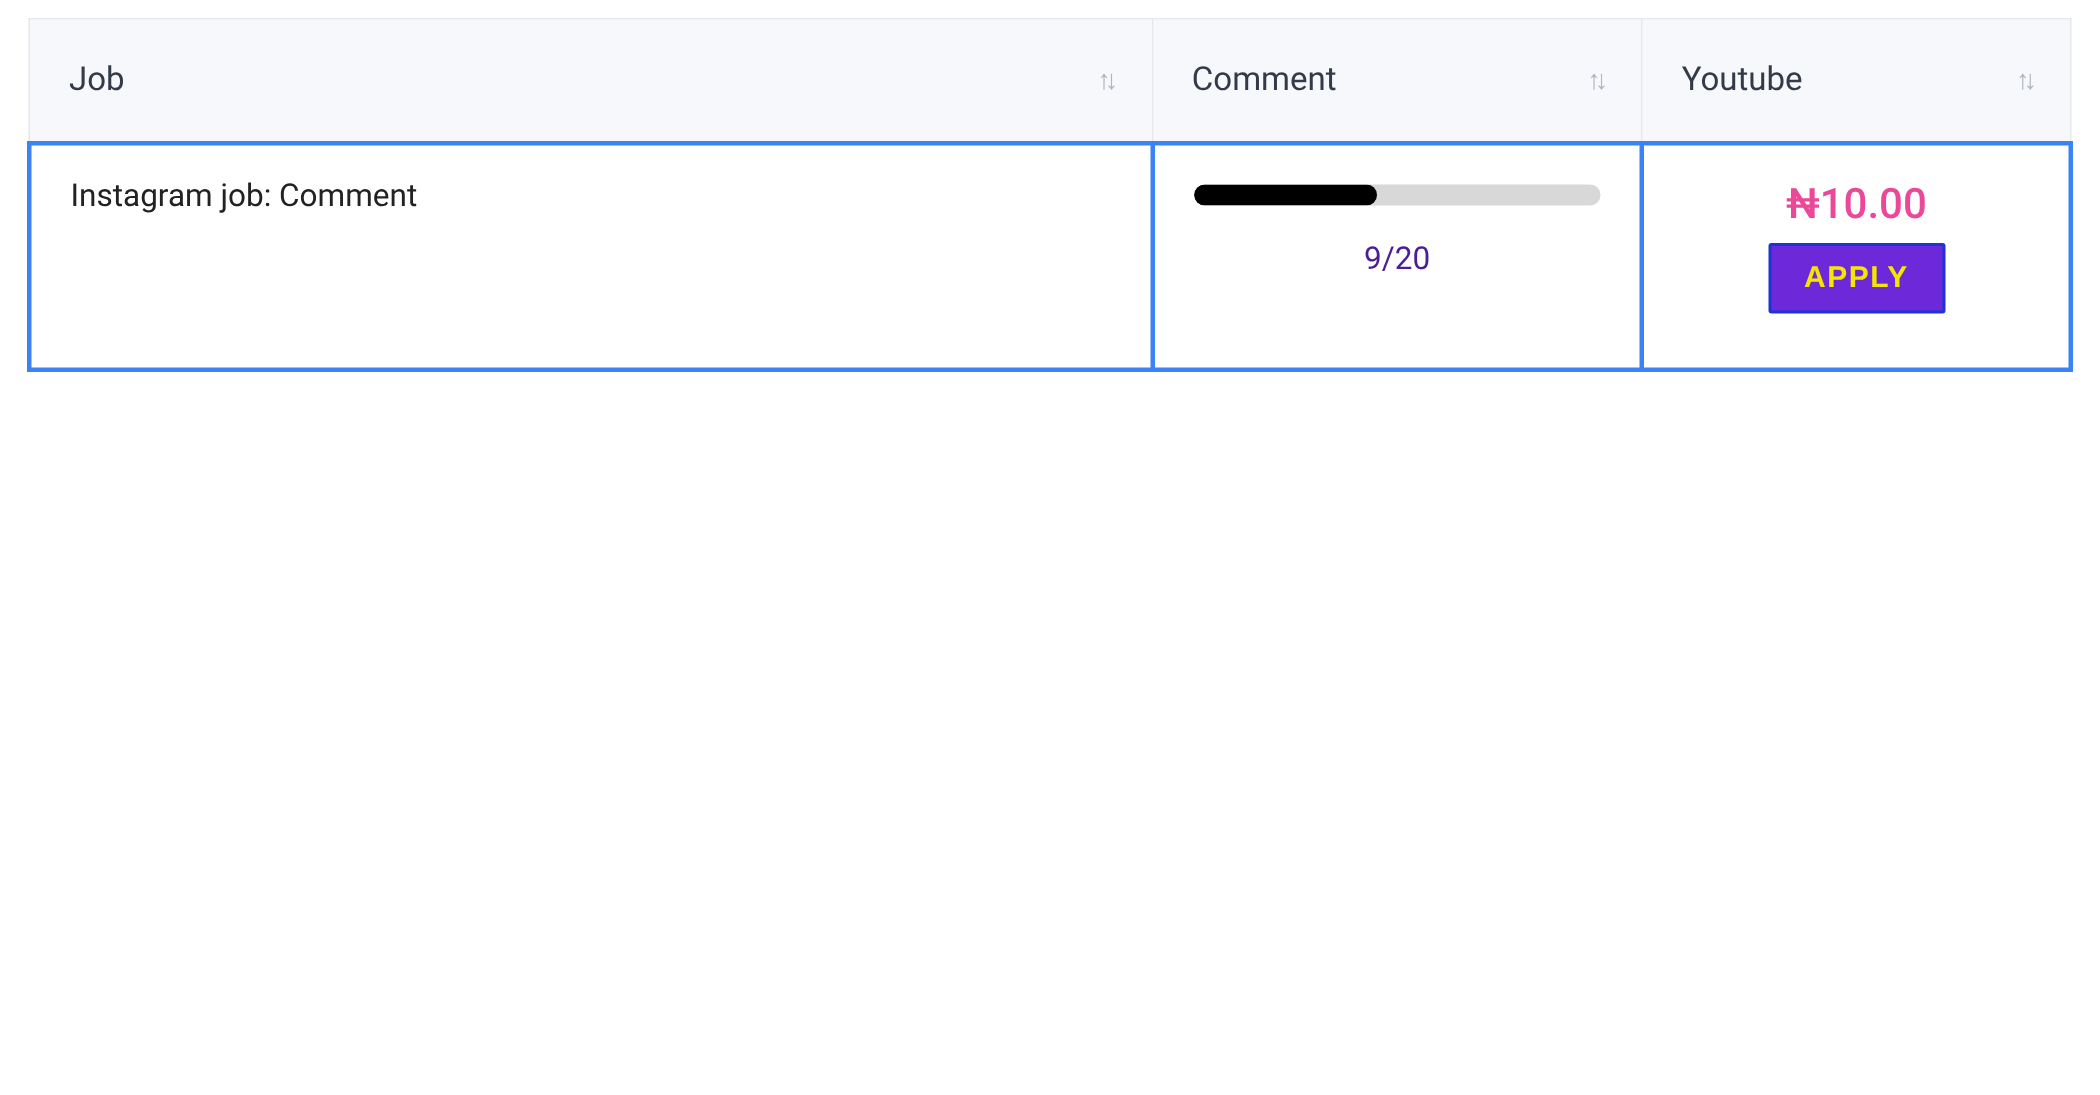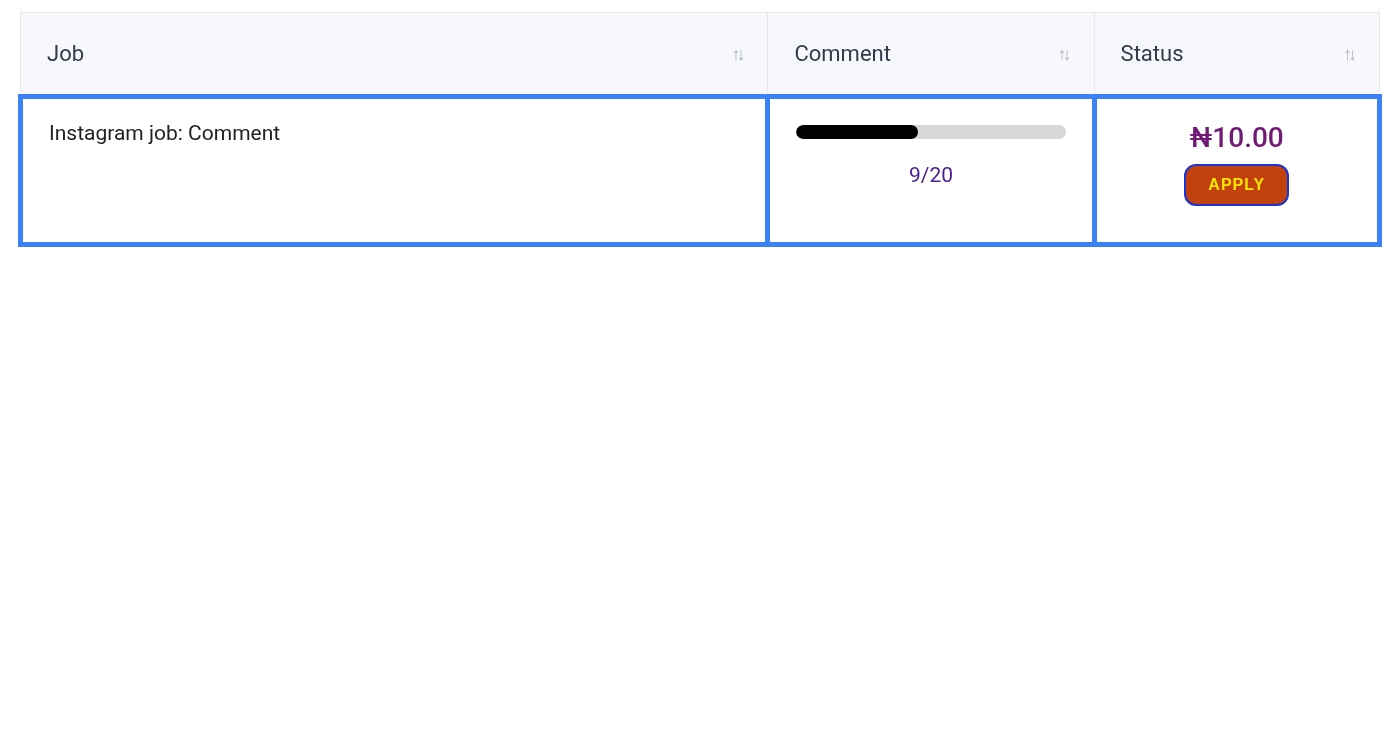--- a/index.html
+++ b/index.html
@@ -32,21 +32,21 @@
       align-items: center;
     }
     .sort-icon {
       color: #b0b5bf;
       font-size: 18px;
       letter-spacing: -4px;
       user-select: none;
     }
     .td {
       padding: 22px 26px 36px 26px;
-      border: 5px solid #3b82f6;
+      border: 3px solid #3b82f6;
       vertical-align: top;
       font-size: 21px;
       color: #222;
     }
     .col-job { width: 55%; }
     .col-progress { width: 24%; }
     .col-status { width: 21%; }
     .progress-wrap {
       display: flex;
       flex-direction: column;
@@ -71,31 +71,31 @@
       color: #4c1d95;
     }
     .status-wrap {
       display: flex;
       flex-direction: column;
       align-items: center;
       gap: 10px;
     }
     .price {
       font-size: 28px;
-      color: #701a75;
+      color: #ec4899;
       font-weight: 500;
       white-space: nowrap;
     }
     .apply-btn {
-      background: #c2410c;
+      background: #6d28d9;
       color: #f4e600;
       border: 2px solid #1a34d6;
-      border-radius: 12px;
+      border-radius: 2px;
       padding: 10px 22px;
-      font-size: 16px;
+      font-size: 20px;
       font-weight: 700;
       letter-spacing: 1px;
       cursor: pointer;
     }
   </style>
 </head>
 <body>
 
 <table class="table">
   <thead>
@@ -107,21 +107,21 @@
         </div>
       </th>
       <th class="th col-progress">
         <div class="th-content">
           <span>Comment</span>
           <span class="sort-icon">↑↓</span>
         </div>
       </th>
       <th class="th col-status">
         <div class="th-content">
-          <span>Status</span>
+          <span>Youtube</span>
           <span class="sort-icon">↑↓</span>
         </div>
       </th>
     </tr>
   </thead>
   <tbody>
 
     <tr>
       <td class="td col-job">
         <span>Instagram job: Comment</span>

